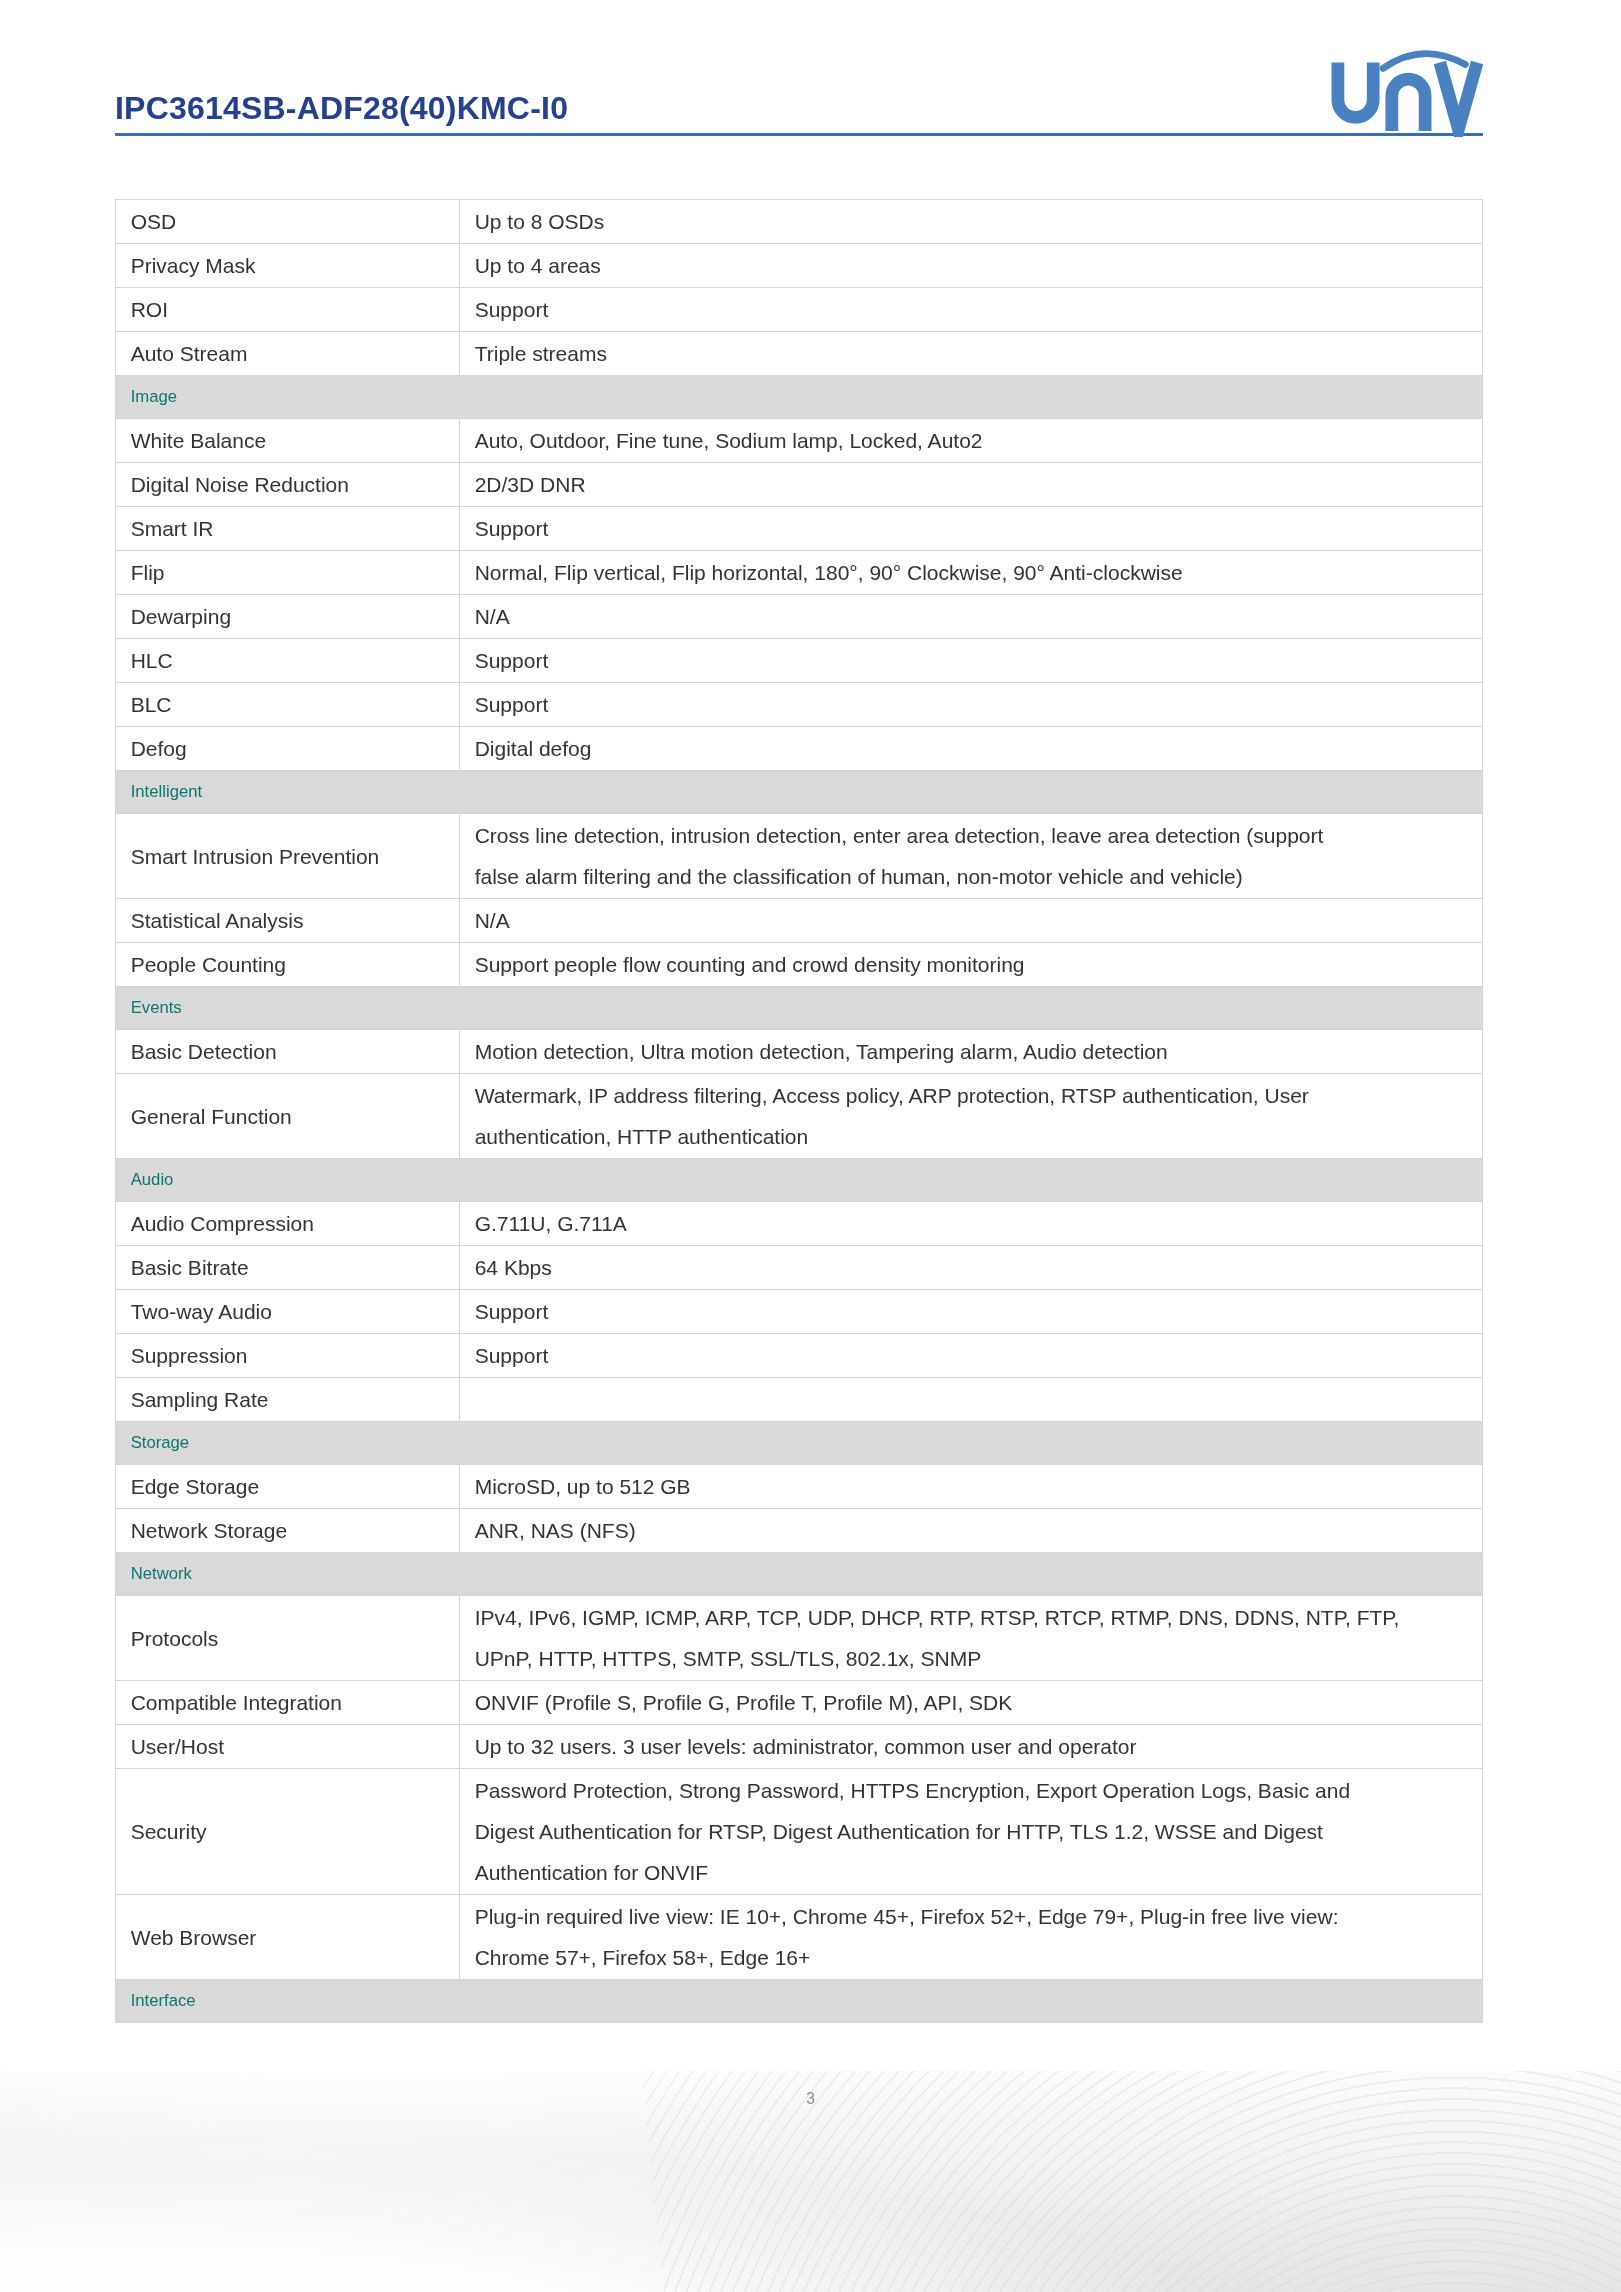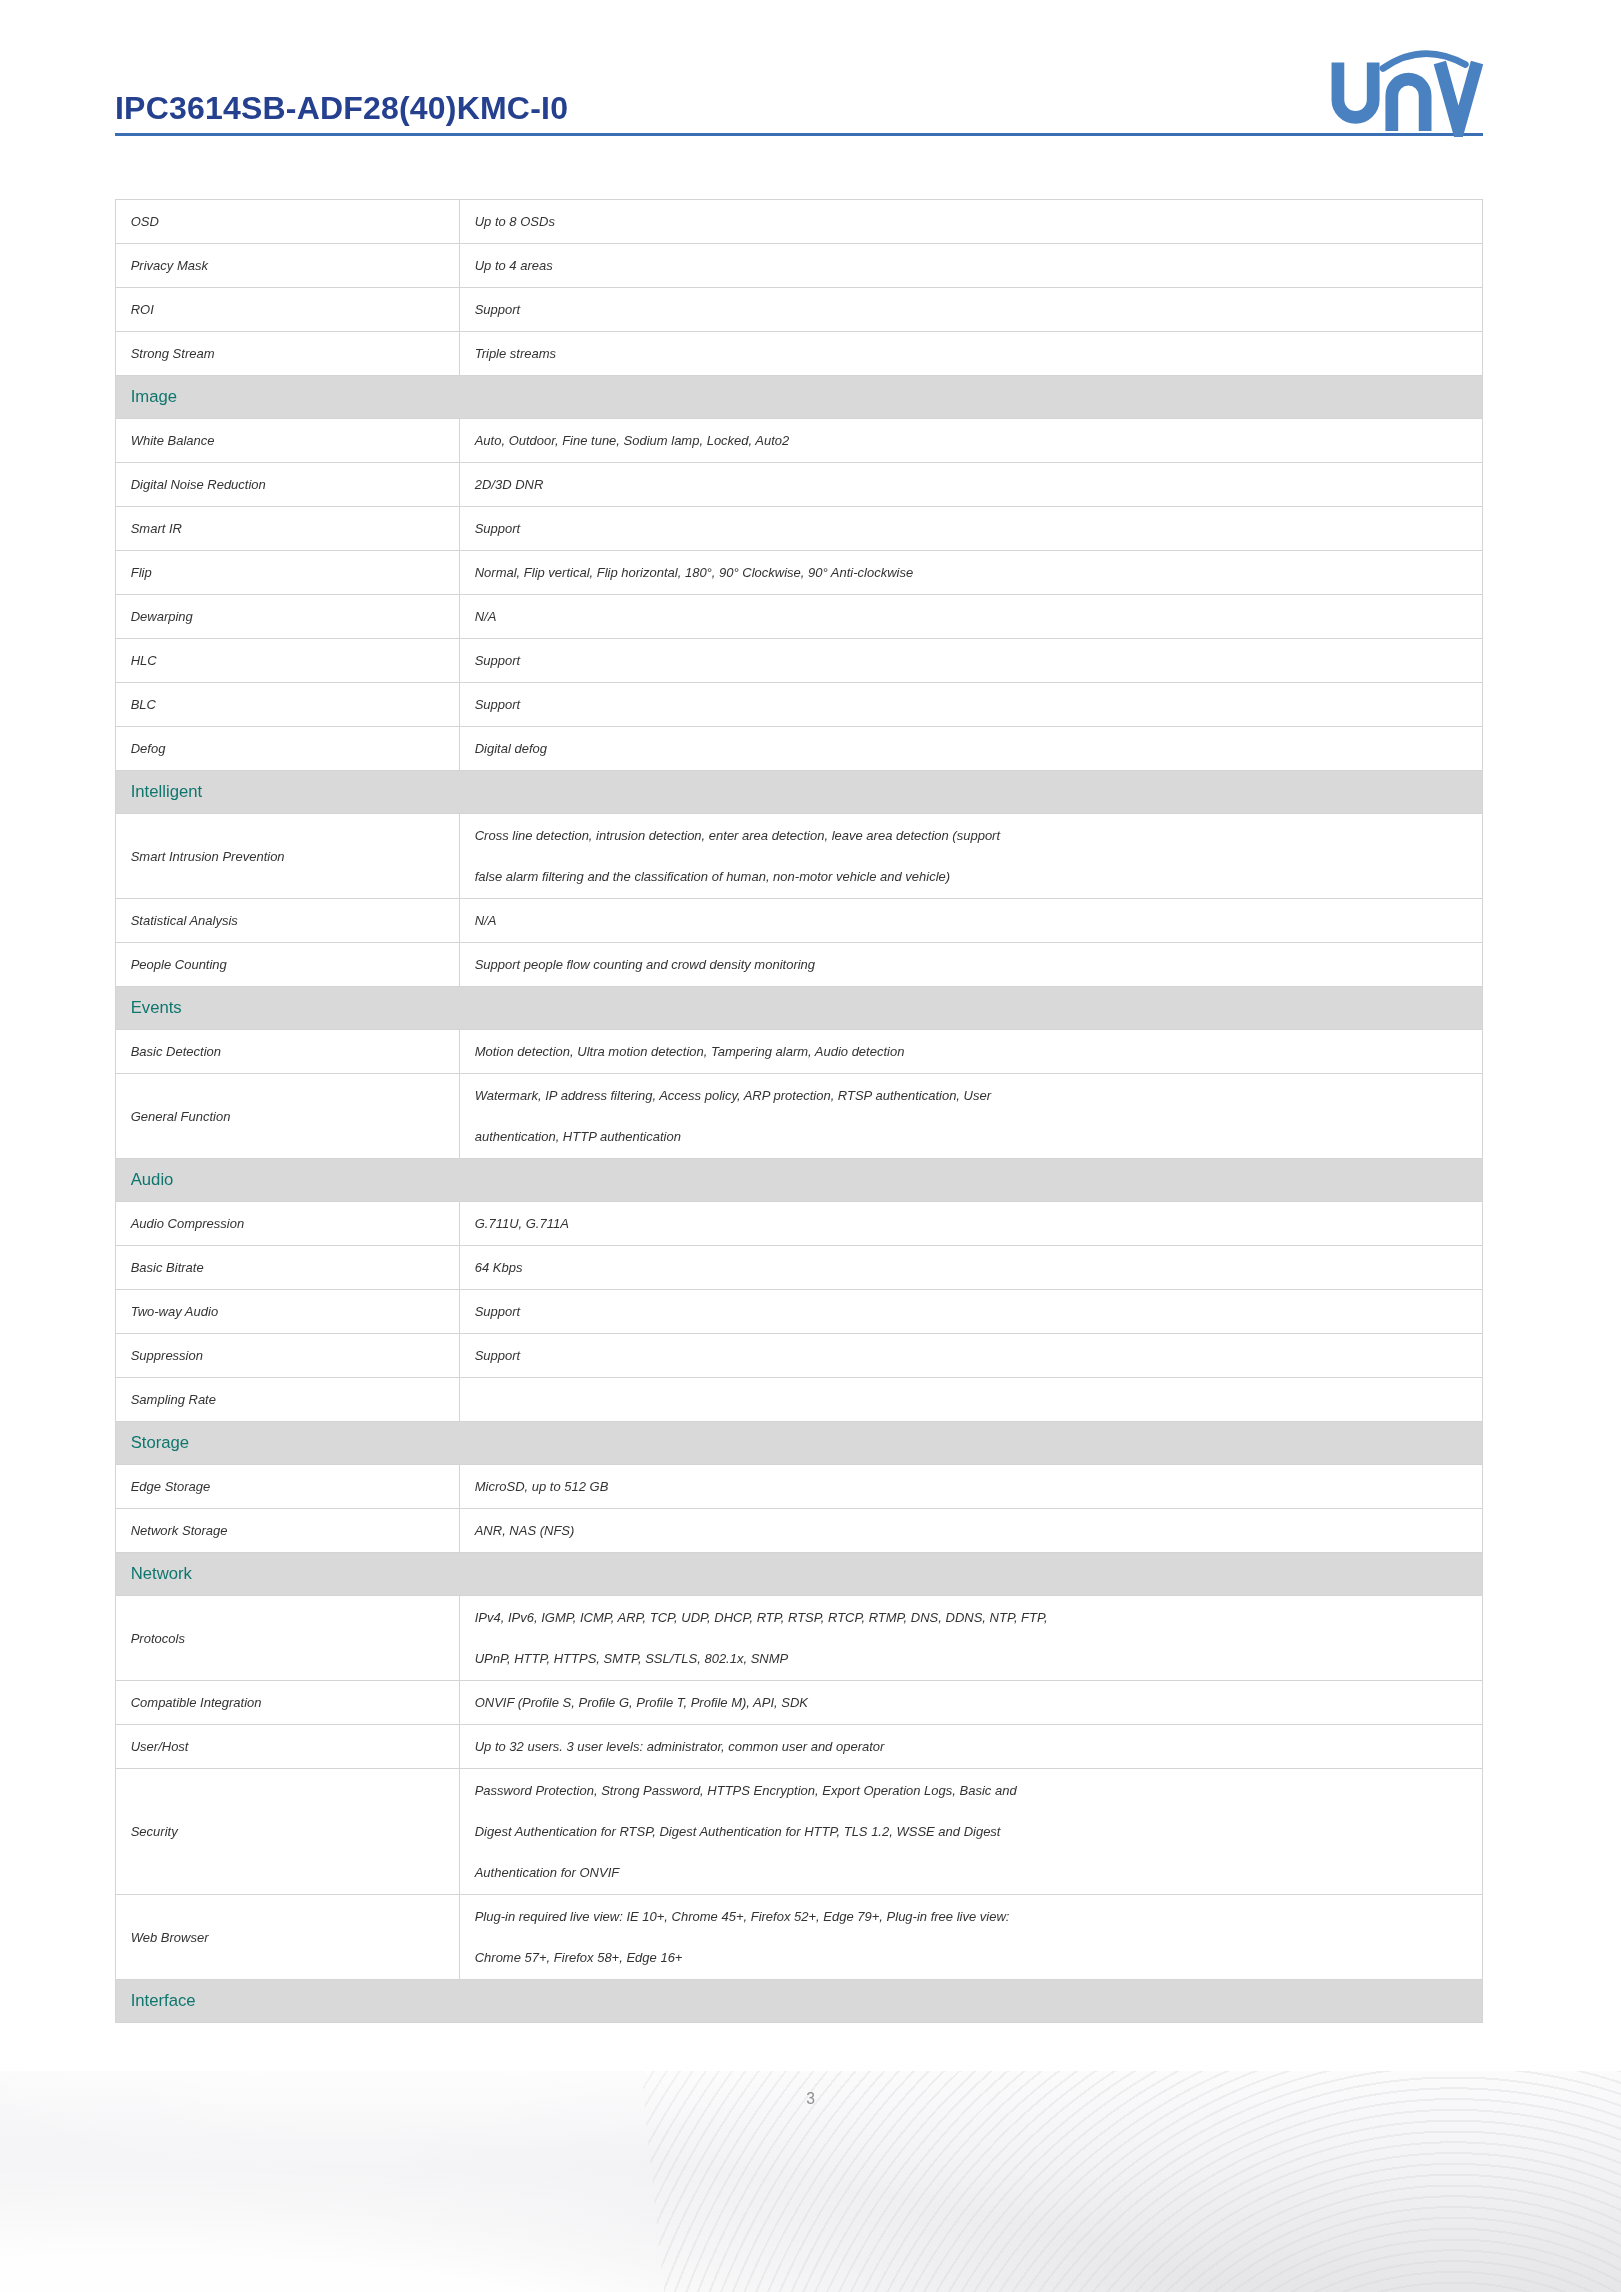--- a/index.html
+++ b/index.html
@@ -33,21 +33,21 @@
 
   
   .spec-table{
     position:absolute;left:115px;top:199px;width:1368px;
     border:1px solid var(--border);border-bottom:none;
     background:#ffffff;
   }
   .spec-row{display:flex;border-bottom:1px solid var(--border);min-height:43px;}
   .cell{
     display:flex;align-items:center;
-    font-size:13px;line-height:41px;padding:1px 13.7px 1px 14.7px;font-style:italic;
+    font-size:21px;line-height:41px;padding:1px 13.7px 1px 14.7px;
   }
   .cell.label{flex:0 0 344px;width:344px;border-right:1px solid var(--border);}
   .cell.value{flex:1;white-space:pre-line;}
   .sec-row{
     display:flex;align-items:center;min-height:43px;
     background:var(--section-bg);border-bottom:1px solid var(--border);
     padding:1px 13.7px 1px 14.7px;font-size:16.7px;color:#0f766e;
   }
 
   
@@ -102,21 +102,21 @@
     </div>
     <div class="spec-row">
       <div class="cell label">Privacy Mask</div>
       <div class="cell value">Up to 4 areas</div>
     </div>
     <div class="spec-row">
       <div class="cell label">ROI</div>
       <div class="cell value">Support</div>
     </div>
     <div class="spec-row">
-      <div class="cell label">Strong Stream</div>
+      <div class="cell label">Auto Stream</div>
       <div class="cell value">Triple streams</div>
     </div>
     <div class="sec-row">
       <span>Image</span>
     </div>
     <div class="spec-row">
       <div class="cell label">White Balance</div>
       <div class="cell value">Auto, Outdoor, Fine tune, Sodium lamp, Locked, Auto2</div>
     </div>
     <div class="spec-row">

